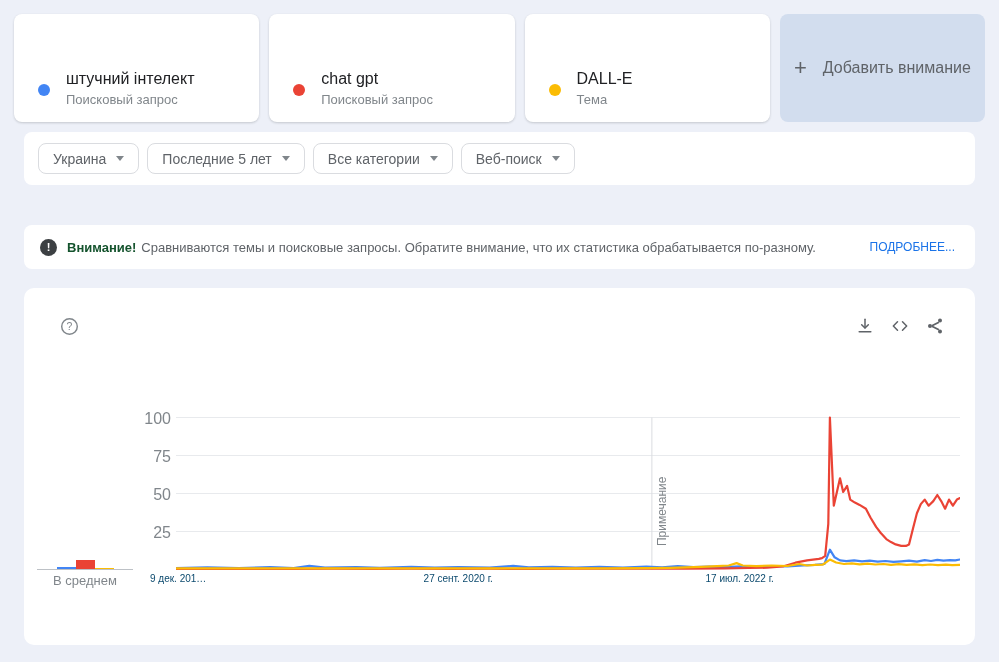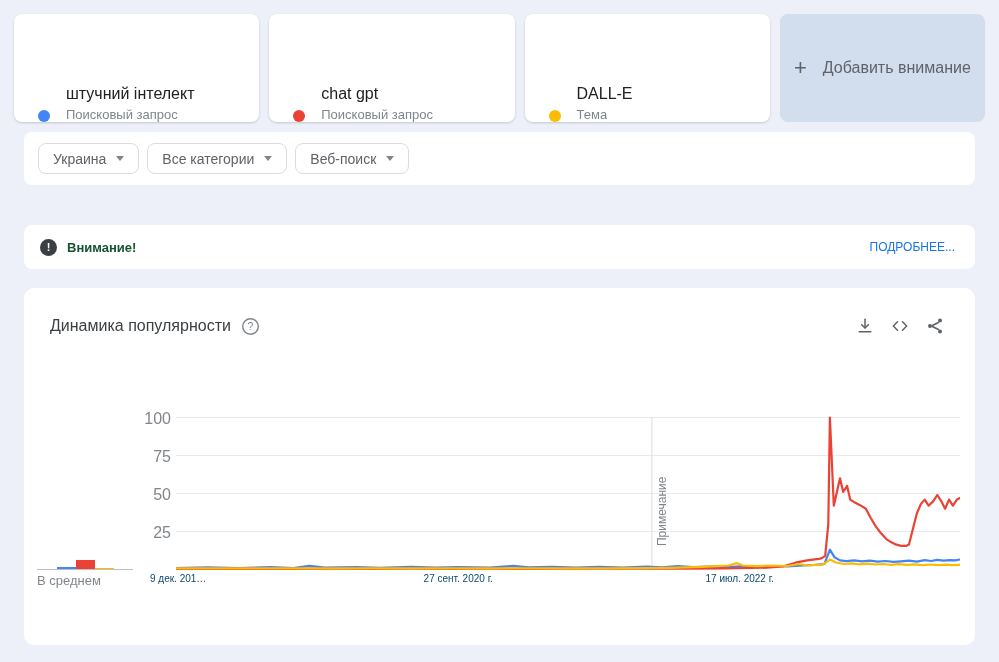--- a/index.html
+++ b/index.html
@@ -7,21 +7,21 @@
   body {
     background: #edf0f8;
     font-family: "Liberation Sans", "DejaVu Sans", sans-serif;
     color: #202124;
   }
   
   .cards-row { display: flex; gap: 10px; margin: 14px 14px 0 14px; height: 108px; }
   .term-card {
     flex: 1; background: #fff; border-radius: 8px;
     box-shadow: 0 1px 2px rgba(60,64,67,.15), 0 1px 3px rgba(60,64,67,.08);
-    padding: 38px 16px 0 24px; display: flex; align-items: flex-end; cursor: pointer;
+    padding: 38px 16px 0 24px; display: flex; align-items: center; cursor: pointer;
   }
   .dot { width: 12px; height: 12px; border-radius: 50%; margin: 5px 16px 0 0; flex: none; }
   .term-title { font-size: 16px; color: #202124; line-height: 22px; white-space: nowrap; }
   .term-sub { font-size: 13px; color: #80868b; margin-top: 2px; }
   .add-card {
     flex: 1; background: #d2ddee; border-radius: 8px; cursor: pointer;
     display: flex; align-items: center; justify-content: center; gap: 16px;
     color: #5f6368;
   }
   .add-plus { font-size: 22px; font-weight: 400; color: #5f6368; }
@@ -69,21 +69,21 @@
   .xlabel { position: absolute; top: 285px; font-size: 10px; color: #0c4a6e; white-space: nowrap; }
   .note-label {
     position: absolute; left: 631px; top: 166px; height: 92px;
     writing-mode: vertical-rl; transform: rotate(180deg);
     font-size: 12px; color: #80868b;
   }
   
   .avg-chart { position: absolute; left: 13px; top: 241px; width: 96px; height: 41px; }
   .avg-line { position: absolute; left: 0; right: 0; bottom: 0; height: 1px; background: #bdc1c6; }
   .avg-bar { position: absolute; bottom: 1px; width: 19px; }
-  .avg-label { position: absolute; left: 13px; top: 285px; width: 96px; 
+  .avg-label { position: absolute; left: 13px; top: 285px; width: 96px; text-align: center;
     font-size: 13px; color: #80868b; }
   svg.icon { stroke: #5f6368; fill: none; stroke-width: 1.8; stroke-linecap: round; stroke-linejoin: round; }
 </style>
 </head>
 <body>
 
 <div class="cards-row">
   <div class="term-card">
     <span class="dot" style="background: rgb(66, 133, 244);"></span>
     <div>
@@ -110,38 +110,42 @@
     <span class="add-label">Добавить внимание</span>
   </div>
 </div>
 
 <div class="filter-bar">
   <button class="pill">
     <span>Украина</span>
     <span class="caret"></span>
   </button>
   <button class="pill">
+    <span>Последние 5 лет</span>
+    <span class="caret"></span>
+  </button>
+  <button class="pill">
     <span>Все категории</span>
     <span class="caret"></span>
   </button>
   <button class="pill">
     <span>Веб-поиск</span>
     <span class="caret"></span>
   </button>
 </div>
 
 <div class="notice-bar">
   <span class="warn-circle">!</span>
   <span class="notice-bold">Внимание!</span>
+  <span class="notice-text">Сравниваются темы и поисковые запросы. Обратите внимание, что их статистика обрабатывается по-разному.</span>
   <a class="notice-link">ПОДРОБНЕЕ...</a>
 </div>
 
 <div class="chart-card">
   <div class="chart-header">
-    <span class="chart-title">Динамика популярности</span>
     <span class="help-icon">
       <svg width="19" height="19" viewBox="0 0 20 20">
         <circle cx="10" cy="10" r="8.2" fill="none" stroke="#80868b" stroke-width="1.5"></circle>
         <text x="10" y="14" text-anchor="middle" font-size="11" fill="#80868b" stroke="none" font-family="Liberation Sans, sans-serif">?</text>
       </svg>
     </span>
     <div class="chart-actions">
       <button class="action-btn" title="">
         <svg class="icon" width="20" height="20" viewBox="0 0 24 24">
           <path d="M12 4v10"></path>

